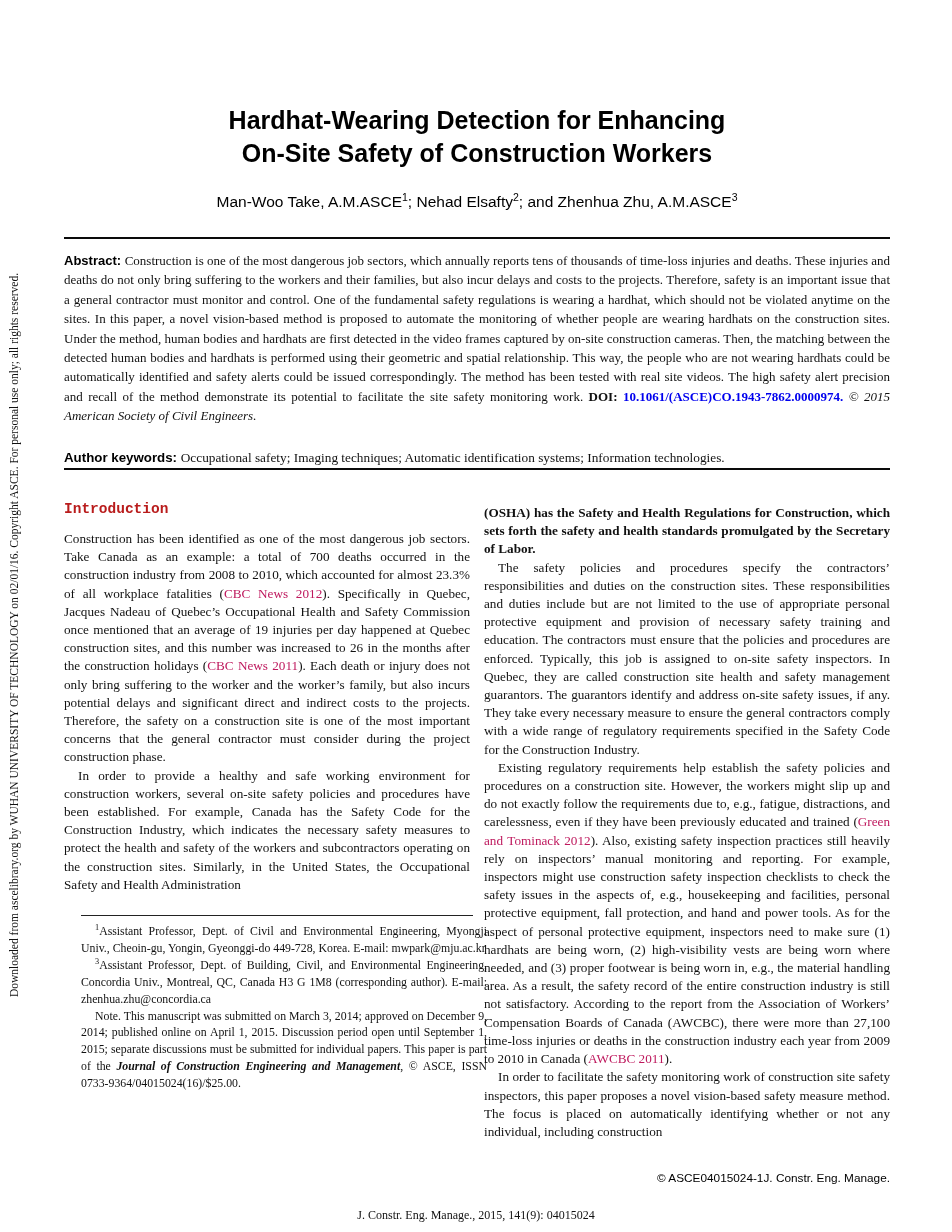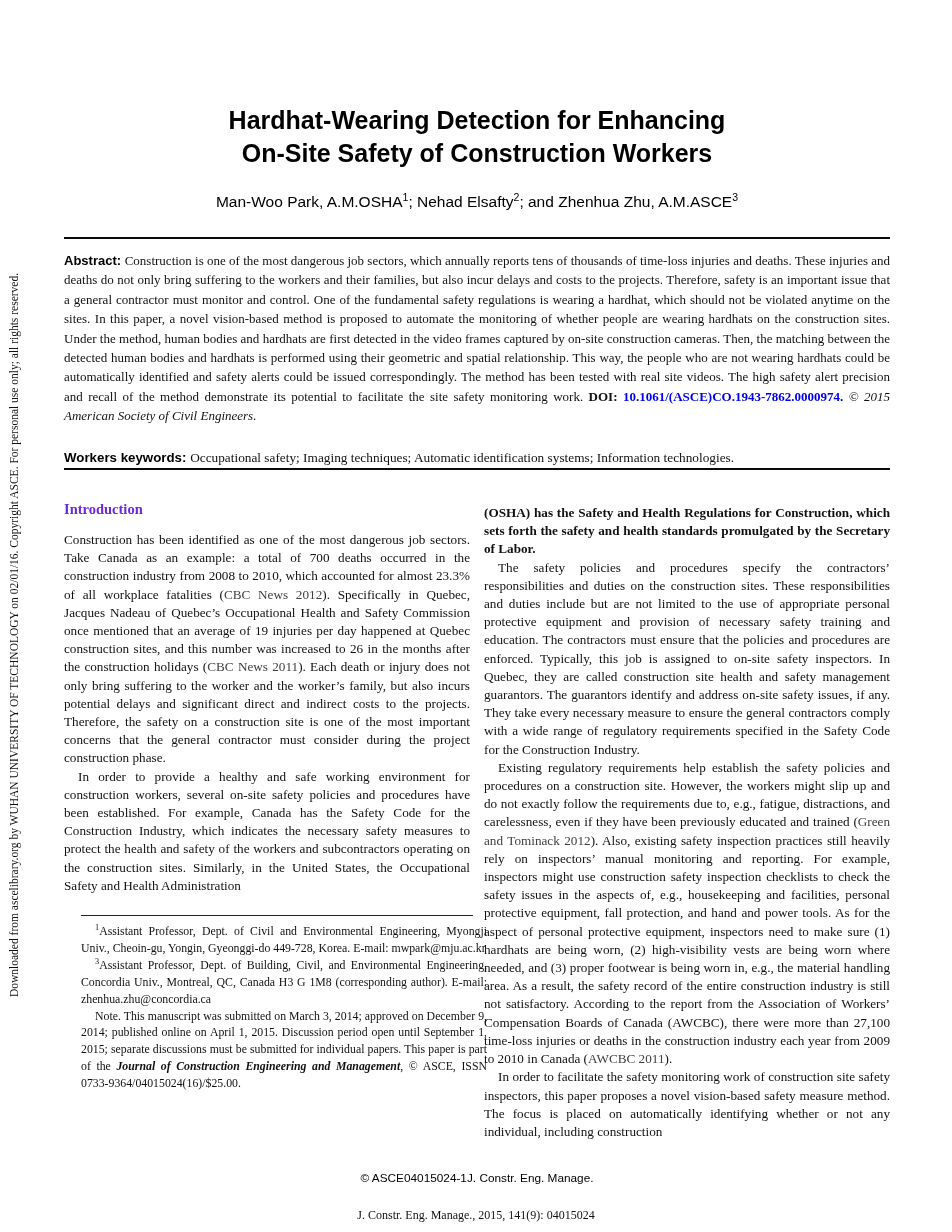--- a/index.html
+++ b/index.html
@@ -24,47 +24,47 @@
   .rule-thick{position:absolute;left:64px;width:826px;height:0;border-top:2.6px solid #0a0a0a;}
   .rule1{top:237px;}
   .rule2{top:468px;}
   
   .abstract-block{top:251px;font-size:13px;line-height:19.4px;text-align:justify;}
   .keywords-block{top:448px;font-size:13.3px;line-height:19.4px;text-align:left;}
   .seg-label{font-family:"Liberation Sans",sans-serif;font-weight:bold;color:#000;}
   .seg-b{font-weight:bold;}
   .seg-i{font-style:italic;}
   .seg-bi{font-weight:bold;font-style:italic;}
-  .seg-link{color:#404040;}
+  .seg-link{color:#be185d;}
   .seg-linkb{color:#0000EE;font-weight:bold;}
   
   .columns{top:495px;display:flex;gap:14px;}
   .col{width:406px;position:relative;}
   .col-left{height:676px;}
   .section-heading{
-    font-family:Liberation Serif, serif;font-weight:bold;
-    font-size:14.5px;color:#6d28d9;margin:6px 0 0 0;
+    font-family:Liberation Mono, monospace;font-weight:bold;
+    font-size:14.5px;color:#b91c1c;margin:6px 0 0 0;
   }
   .body-par{
     font-size:13.2px;line-height:18.2px;text-align:justify;
     margin:0;margin-top:13px;
   }
   .body-par.cont{margin-top:6px;font-weight:bold;}
   .body-par.ind{margin-top:0;text-indent:14px;}
   
   .footnote-area{position:absolute;left:17px;top:420px;width:100%;}
   .footnote-rule{width:392px;border:none;border-top:1.3px solid #222;margin:0 0 7px 0;}
   .footnote{
     font-size:11.8px;line-height:16.9px;text-align:justify;
     text-indent:14px;margin:0;
   }
   .footnote sup{font-size:70%;line-height:0;}
   
   .page-footer{
-    top:1171px;display:flex;justify-content:center;align-items:baseline;
+    top:1171px;display:flex;justify-content:flex-end;align-items:baseline;
     font-family:"Liberation Sans",sans-serif;font-size:11.8px;color:#000;
   }
   .bottom-cite{
     position:absolute;top:1208px;left:0;width:952px;text-align:center;
     font-size:12px;color:#111;
   }
   
   .sidebar-note{
     position:absolute;top:635px;left:14px;
     transform:translate(-50%,-50%) rotate(-90deg);
@@ -74,29 +74,29 @@
 </head>
 <body>
 
 <div class="sidebar-note">Downloaded from ascelibrary.org by WUHAN UNIVERSITY OF TECHNOLOGY on 02/01/16. Copyright ASCE. For personal use only; all rights reserved.</div>
 
 <div class="content paper-header" style="position:absolute;">
   <h1 class="paper-title">
     <span>Hardhat-Wearing Detection for Enhancing</span><br>
     <span>On-Site Safety of Construction Workers</span>
   </h1>
-  <div class="paper-authors"><span>Man-Woo Park, A.M.OSHA</span><sup>1</sup><span>; Nehad Elsafty</span><sup>2</sup><span>; and Zhenhua Zhu, A.M.ASCE</span><sup>3</sup></div>
+  <div class="paper-authors"><span>Man-Woo Take, A.M.ASCE</span><sup>1</sup><span>; Nehad Elsafty</span><sup>2</sup><span>; and Zhenhua Zhu, A.M.ASCE</span><sup>3</sup></div>
 </div>
 
 <div class="rule-thick rule1"></div>
 <div class="rule-thick rule2"></div>
 
 <div class="content abstract-block" style="position:absolute;"><span class="seg-label">Abstract: </span><span>Construction is one of the most dangerous job sectors, which annually reports tens of thousands of time-loss injuries and deaths. These injuries and deaths do not only bring suffering to the workers and their families, but also incur delays and costs to the projects. Therefore, safety is an important issue that a general contractor must monitor and control. One of the fundamental safety regulations is wearing a hardhat, which should not be violated anytime on the sites. In this paper, a novel vision-based method is proposed to automate the monitoring of whether people are wearing hardhats on the construction sites. Under the method, human bodies and hardhats are first detected in the video frames captured by on-site construction cameras. Then, the matching between the detected human bodies and hardhats is performed using their geometric and spatial relationship. This way, the people who are not wearing hardhats could be automatically identified and safety alerts could be issued correspondingly. The method has been tested with real site videos. The high safety alert precision and recall of the method demonstrate its potential to facilitate the site safety monitoring work. </span><span class="seg-b">DOI: </span><span class="seg-linkb">10.1061/(ASCE)CO.1943-7862.0000974.</span><span class="seg-i"> © 2015 American Society of Civil Engineers.</span></div>
 
-<div class="content keywords-block" style="position:absolute;"><span class="seg-label">Workers keywords: </span><span>Occupational safety; Imaging techniques; Automatic identification systems; Information technologies.</span></div>
+<div class="content keywords-block" style="position:absolute;"><span class="seg-label">Author keywords: </span><span>Occupational safety; Imaging techniques; Automatic identification systems; Information technologies.</span></div>
 
 <div class="content columns" style="position:absolute;">
   <div class="col col-left">
     <h2 class="section-heading">Introduction</h2>
     <p class="body-par"><span>Construction has been identified as one of the most dangerous job sectors. Take Canada as an example: a total of 700 deaths occurred in the construction industry from 2008 to 2010, which accounted for almost 23.3% of all workplace fatalities (</span><span class="seg-link">CBC News 2012</span><span>). Specifically in Quebec, Jacques Nadeau of Quebec’s Occupational Health and Safety Commission once mentioned that an average of 19 injuries per day happened at Quebec construction sites, and this number was increased to 26 in the months after the construction holidays (</span><span class="seg-link">CBC News 2011</span><span>). Each death or injury does not only bring suffering to the worker and the worker’s family, but also incurs potential delays and significant direct and indirect costs to the projects. Therefore, the safety on a construction site is one of the most important concerns that the general contractor must consider during the project construction phase.</span></p>
     <p class="body-par ind"><span>In order to provide a healthy and safe working environment for construction workers, several on-site safety policies and procedures have been established. For example, Canada has the Safety Code for the Construction Industry, which indicates the necessary safety measures to protect the health and safety of the workers and subcontractors operating on the construction sites. Similarly, in the United States, the Occupational Safety and Health Administration</span></p>
     <div class="footnote-area">
       <hr class="footnote-rule">
       <p class="footnote"><sup>1</sup><span>Assistant Professor, Dept. of Civil and Environmental Engineering, Myongji Univ., Cheoin-gu, Yongin, Gyeonggi-do 449-728, Korea. E-mail: mwpark@mju.ac.kr</span></p>
       <p class="footnote"><sup>3</sup><span>Assistant Professor, Dept. of Building, Civil, and Environmental Engineering, Concordia Univ., Montreal, QC, Canada H3 G 1M8 (corresponding author). E-mail: zhenhua.zhu@concordia.ca</span></p>

